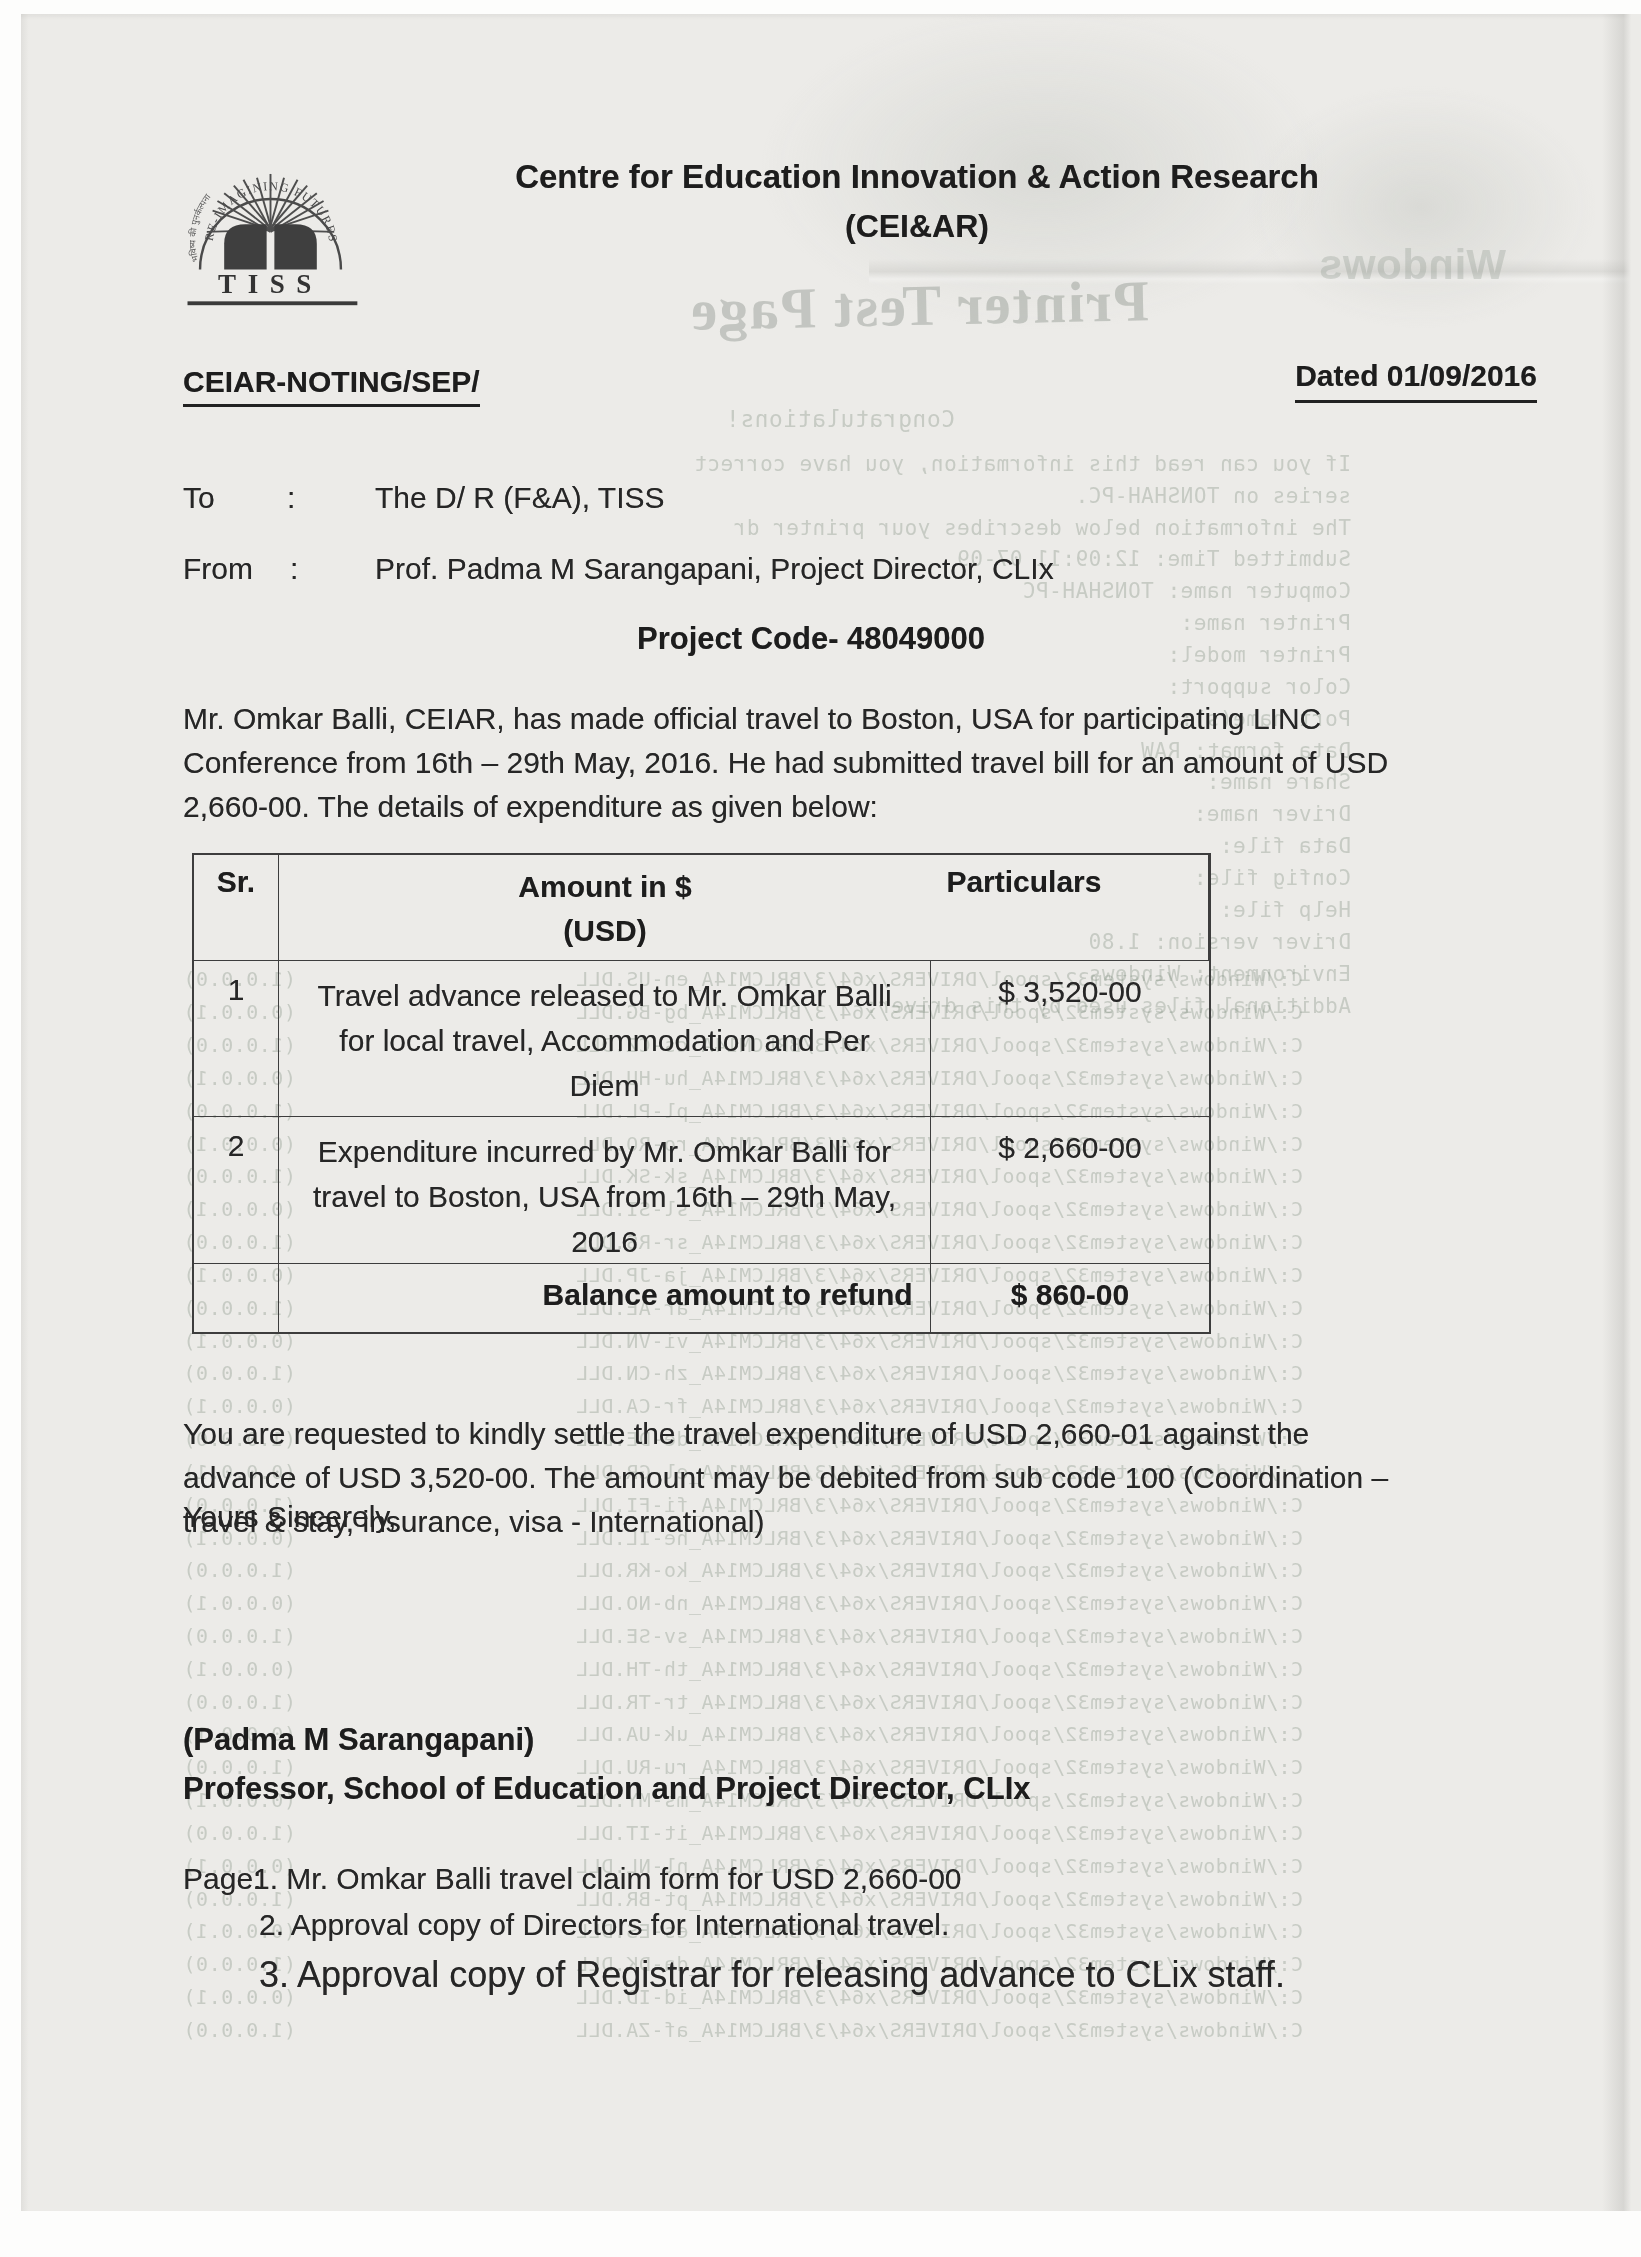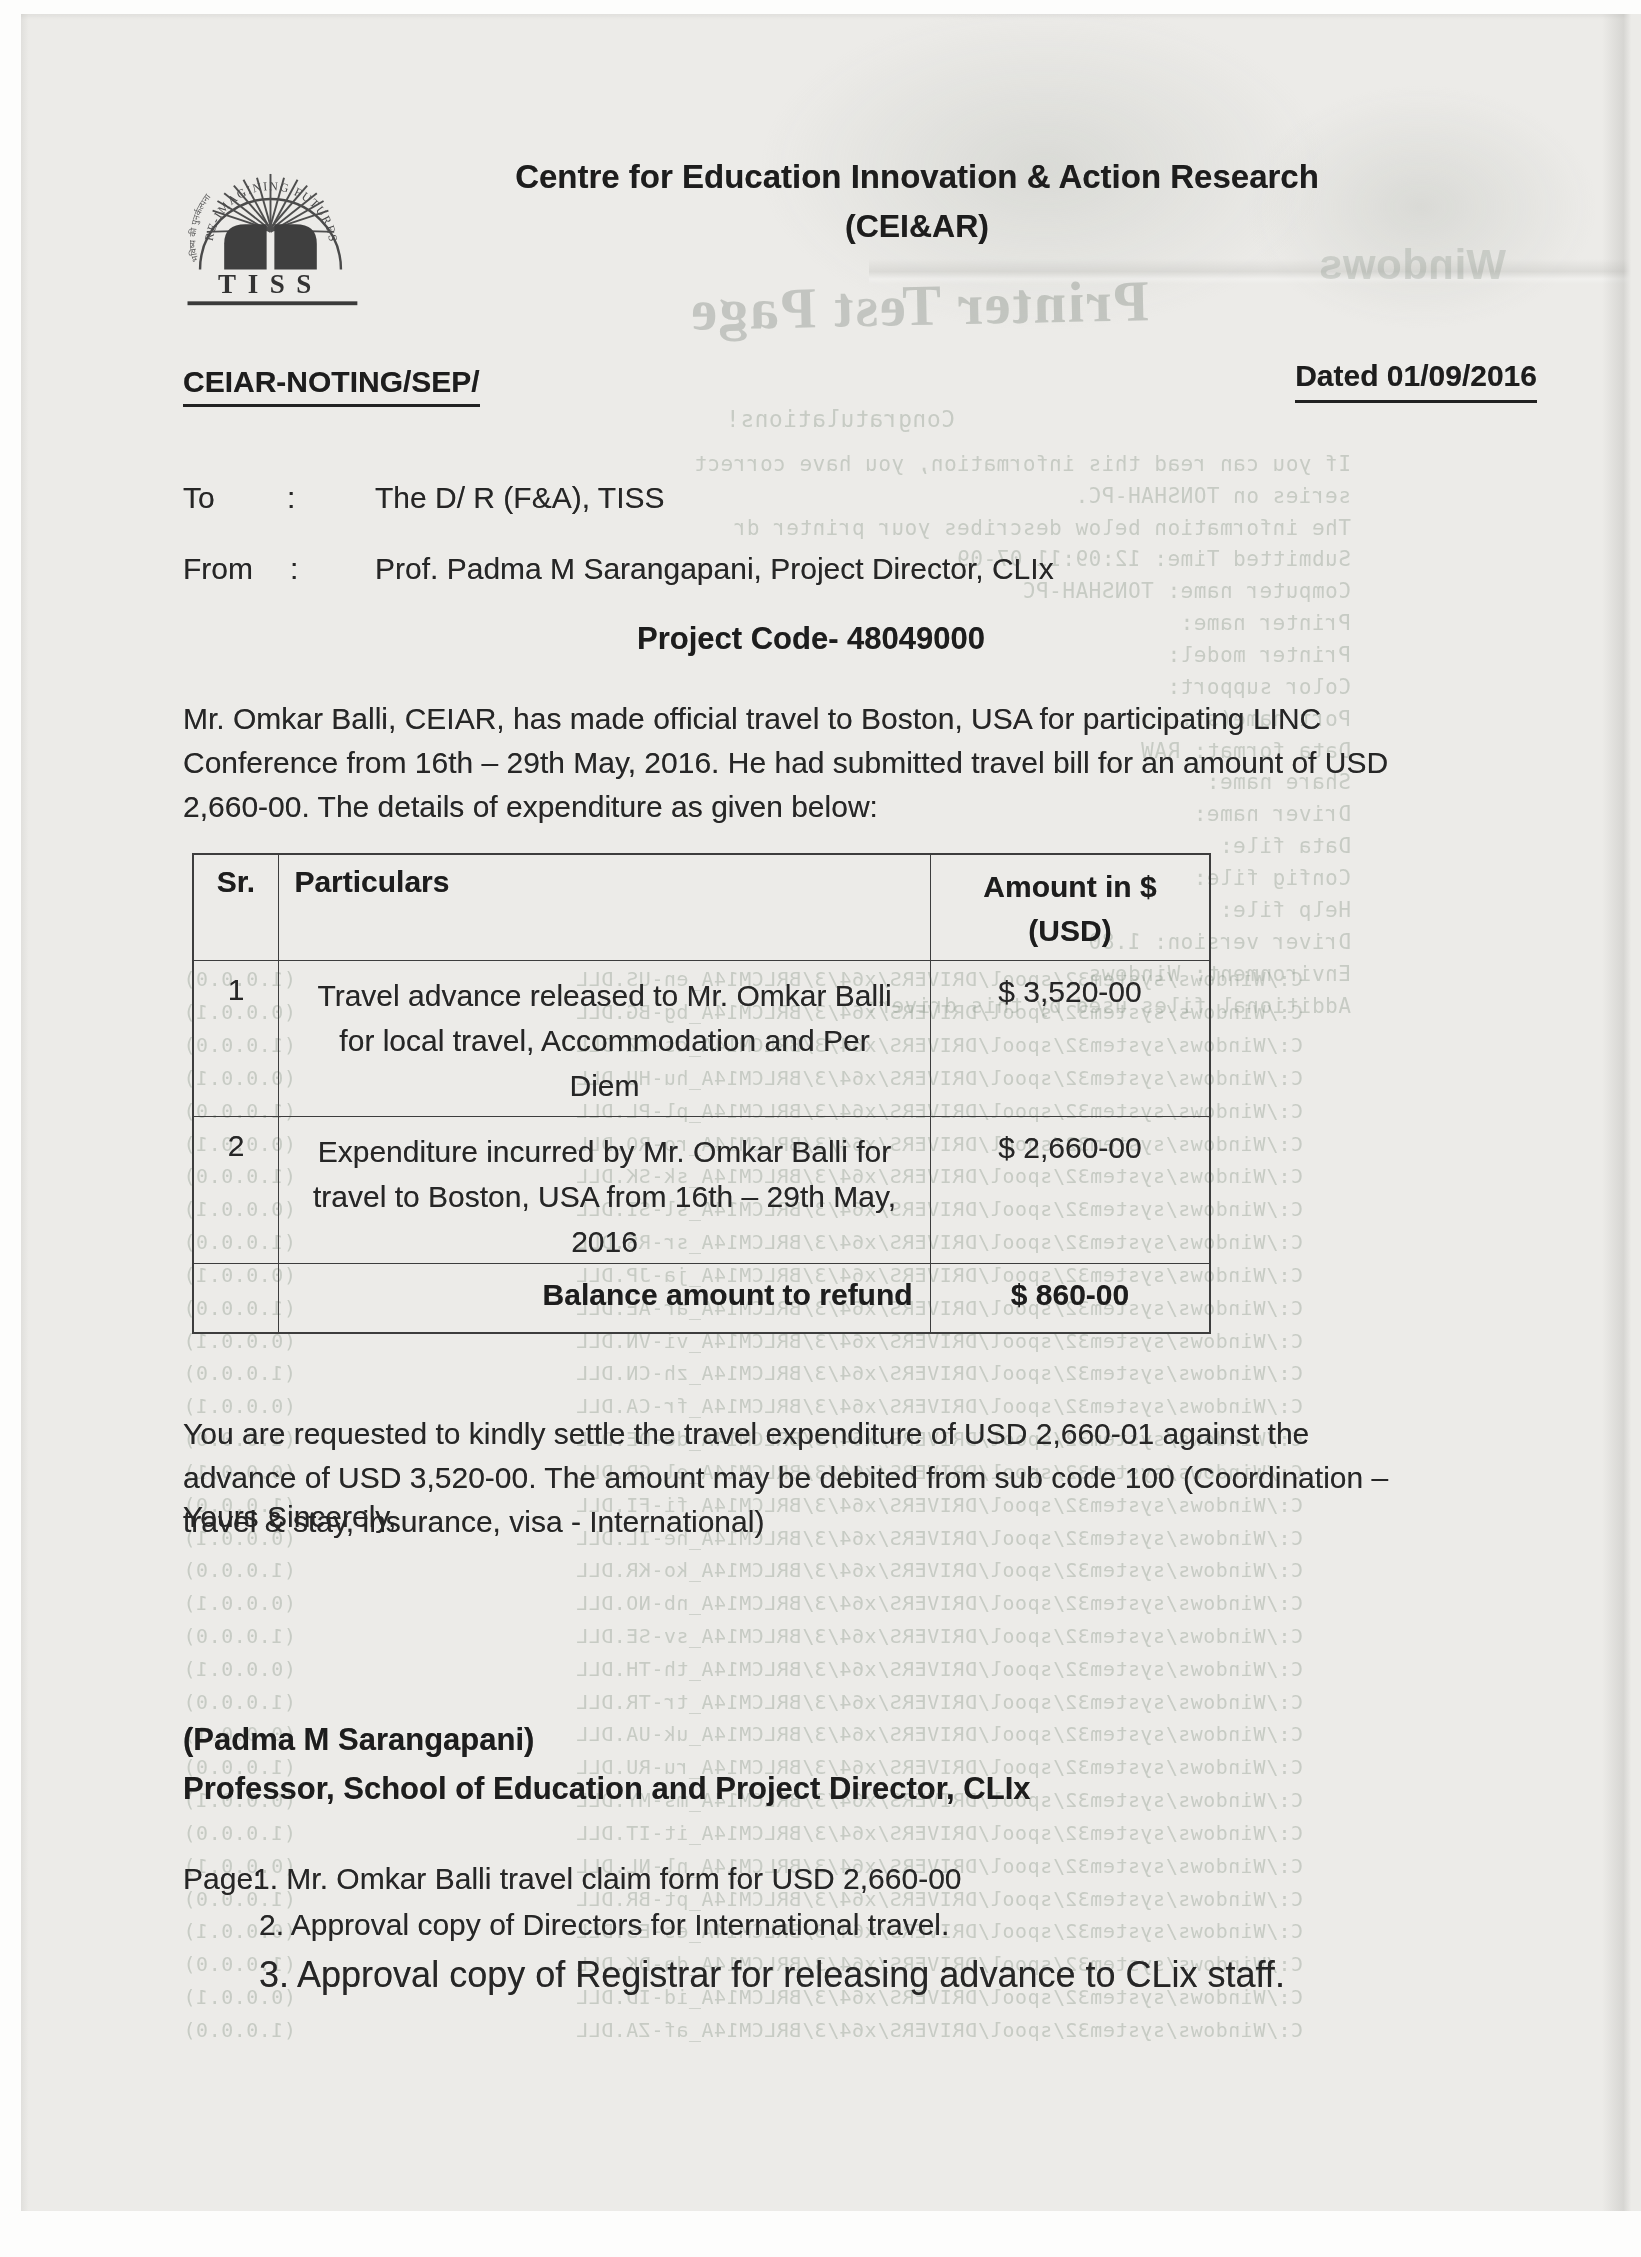--- a/index.html
+++ b/index.html
@@ -297,25 +297,25 @@
     <div class="abs projcode b soft">Project Code- 48049000</div>
 
     <div class="abs para soft" style="top:697px">
       <div>Mr. Omkar Balli, CEIAR, has made official travel to Boston, USA for participating LINC</div>
       <div>Conference from 16th – 29th May, 2016. He had submitted travel bill for an amount of USD</div>
       <div>2,660-00. The details of expenditure as given below:</div>
     </div>
 
     <div class="abs xtable soft">
       <div class="cell h-sr">Sr.</div>
-      <div class="cell h-part">Particulars</div>
       <div class="cell h-amt last-col">
         <div>Amount in $</div>
         <div>(USD)</div>
       </div>
+      <div class="cell h-part">Particulars</div>
 
       <div class="cell r-sr">1</div>
       <div class="cell r-part">
         <div>Travel advance released to Mr. Omkar Balli</div>
         <div>for local travel, Accommodation and Per</div>
         <div>Diem</div>
       </div>
       <div class="cell r-amt last-col">$ 3,520-00</div>
 
       <div class="cell r-sr">2</div>

